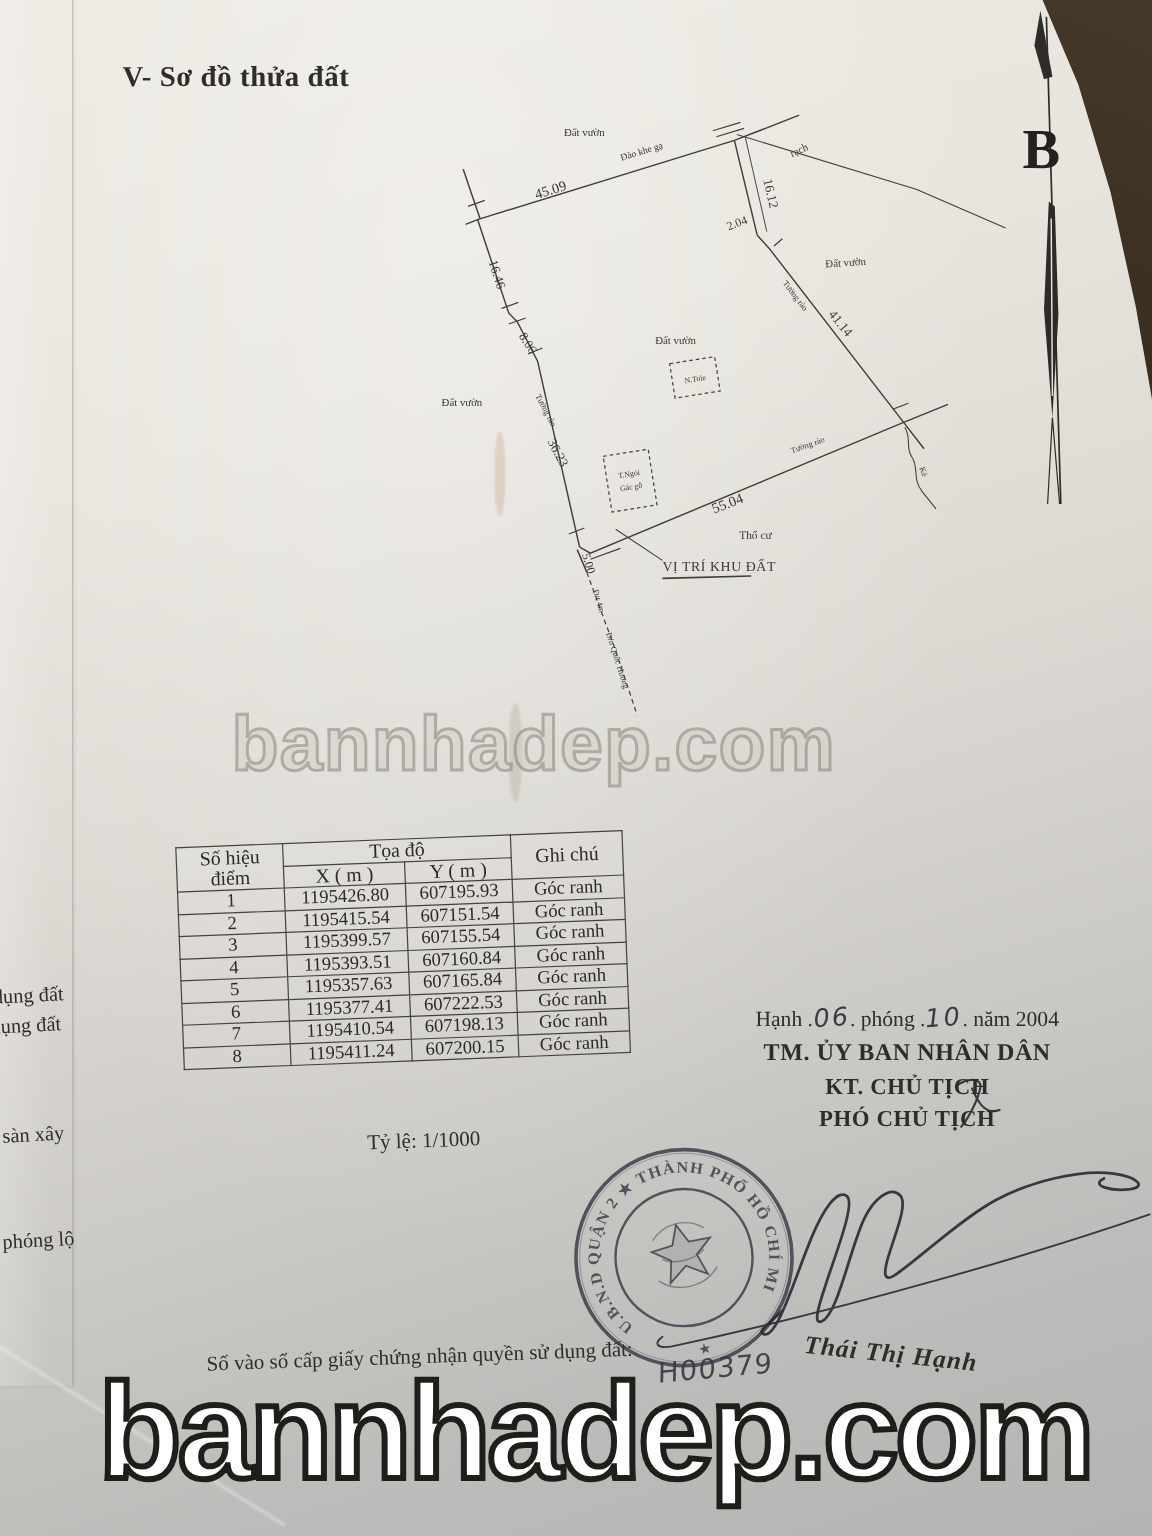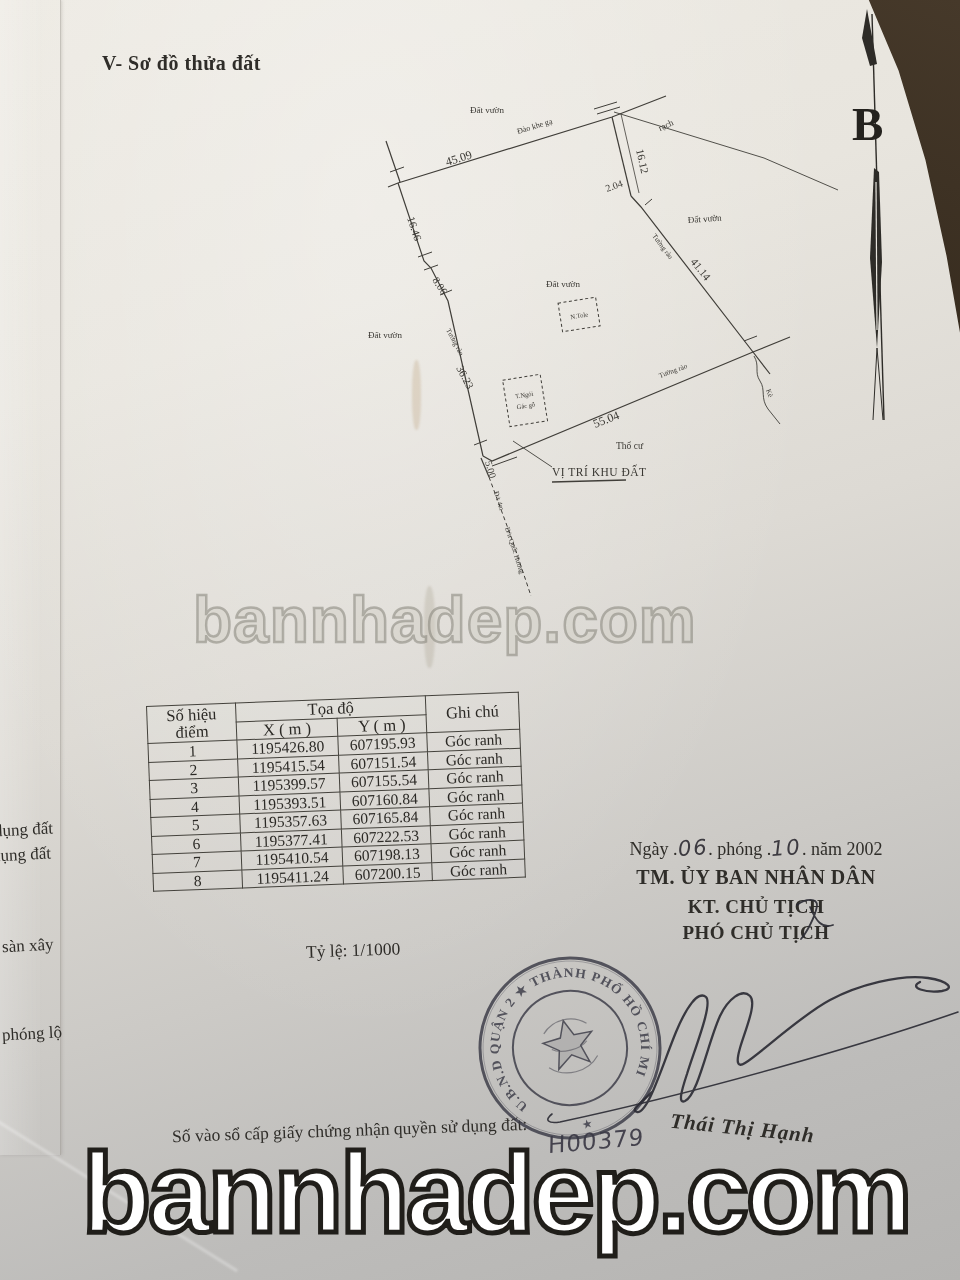--- a/index.html
+++ b/index.html
@@ -15,21 +15,21 @@
   .corner-dark{position:absolute;inset:0;z-index:3;pointer-events:none;
     background:linear-gradient(205deg,#46392a 0%,#251c11 45%,#130e07 100%);
     clip-path:polygon(90.5% 0%,100% 0%,100% 26%,98.6% 20%,96.4% 12.5%,93.6% 5.5%);}
   .page-edge{left:0;top:0;width:60px;height:1155px;z-index:2;
     background:linear-gradient(to right,rgba(255,255,255,.20),rgba(255,255,255,0) 70%);
     border-right:1px solid rgba(95,90,80,.30);box-shadow:1px 0 3px rgba(90,85,75,.18);}
   .stain1{left:424px;top:586px;width:11px;height:82px;background:rgba(140,128,105,.20);border-radius:45%;filter:blur(1px);z-index:4;}
   .stain2{left:412px;top:360px;width:9px;height:70px;background:rgba(176,142,98,.24);border-radius:45%;filter:blur(1px);z-index:4;}
   .crease{left:-40px;top:1190px;width:300px;height:3px;background:rgba(255,255,255,.30);transform:rotate(32deg);filter:blur(1px);z-index:4;}
   
-  .heading{left:102px;top:52px;font-size:20px;font-weight:bold;letter-spacing:.5px;z-index:10;text-align:right;}
+  .heading{left:102px;top:52px;font-size:24px;font-weight:bold;letter-spacing:.5px;z-index:10;text-align:right;}
   .margin-note{font-size:17px;z-index:10;transform:rotate(-3deg);white-space:nowrap;}
   .wm-mid{left:193px;top:583px;font-family:"Liberation Sans","DejaVu Sans",sans-serif;
     font-weight:bold;font-size:64px;letter-spacing:1px;z-index:15;
     color:rgba(208,205,196,.42);-webkit-text-stroke:2.5px rgba(126,123,114,.50);white-space:nowrap;}
   .wm-bottom{left:82px;top:1128px;font-family:"Liberation Sans","DejaVu Sans",sans-serif;
     font-weight:bold;font-size:113px;letter-spacing:-3px;z-index:30;color:#fff;
     -webkit-text-stroke:5px #201e1a;text-shadow:0 0 1px #201e1a;white-space:nowrap;}
   
   .coord-table{left:146px;top:706px;z-index:10;transform:rotate(-2.2deg);transform-origin:top left;}
   table{border-collapse:collapse;background:rgba(255,255,255,.06);}
@@ -139,21 +139,21 @@
             <td>607200.15</td>
             <td>Góc ranh</td>
           </tr>
       </tbody>
     </table>
   </div>
 
   <div class="abs scale">Tỷ lệ: 1/1000</div>
 
   <div class="abs sign date">
-    <span>Ngày .</span><span class="hand-num">06</span><span>. phóng .</span><span class="hand-num">10</span><span>. năm 2002</span>
+    <span>Hạnh .</span><span class="hand-num">06</span><span>. phóng .</span><span class="hand-num">10</span><span>. năm 2004</span>
   </div>
   <div class="abs sign org">TM. ỦY BAN NHÂN DÂN</div>
   <div class="abs sign kt">KT. CHỦ TỊCH</div>
   <div class="abs sign deputy">PHÓ CHỦ TỊCH</div>
 
   <div class="abs register">Số vào sổ cấp giấy chứng nhận quyền sử dụng đất:</div>
   <div class="abs reg-num">H00379</div>
   <div class="abs signer">Thái Thị Hạnh</div>
 
   <svg class="overlay" width="960" height="1280" viewBox="0 0 960 1280">

